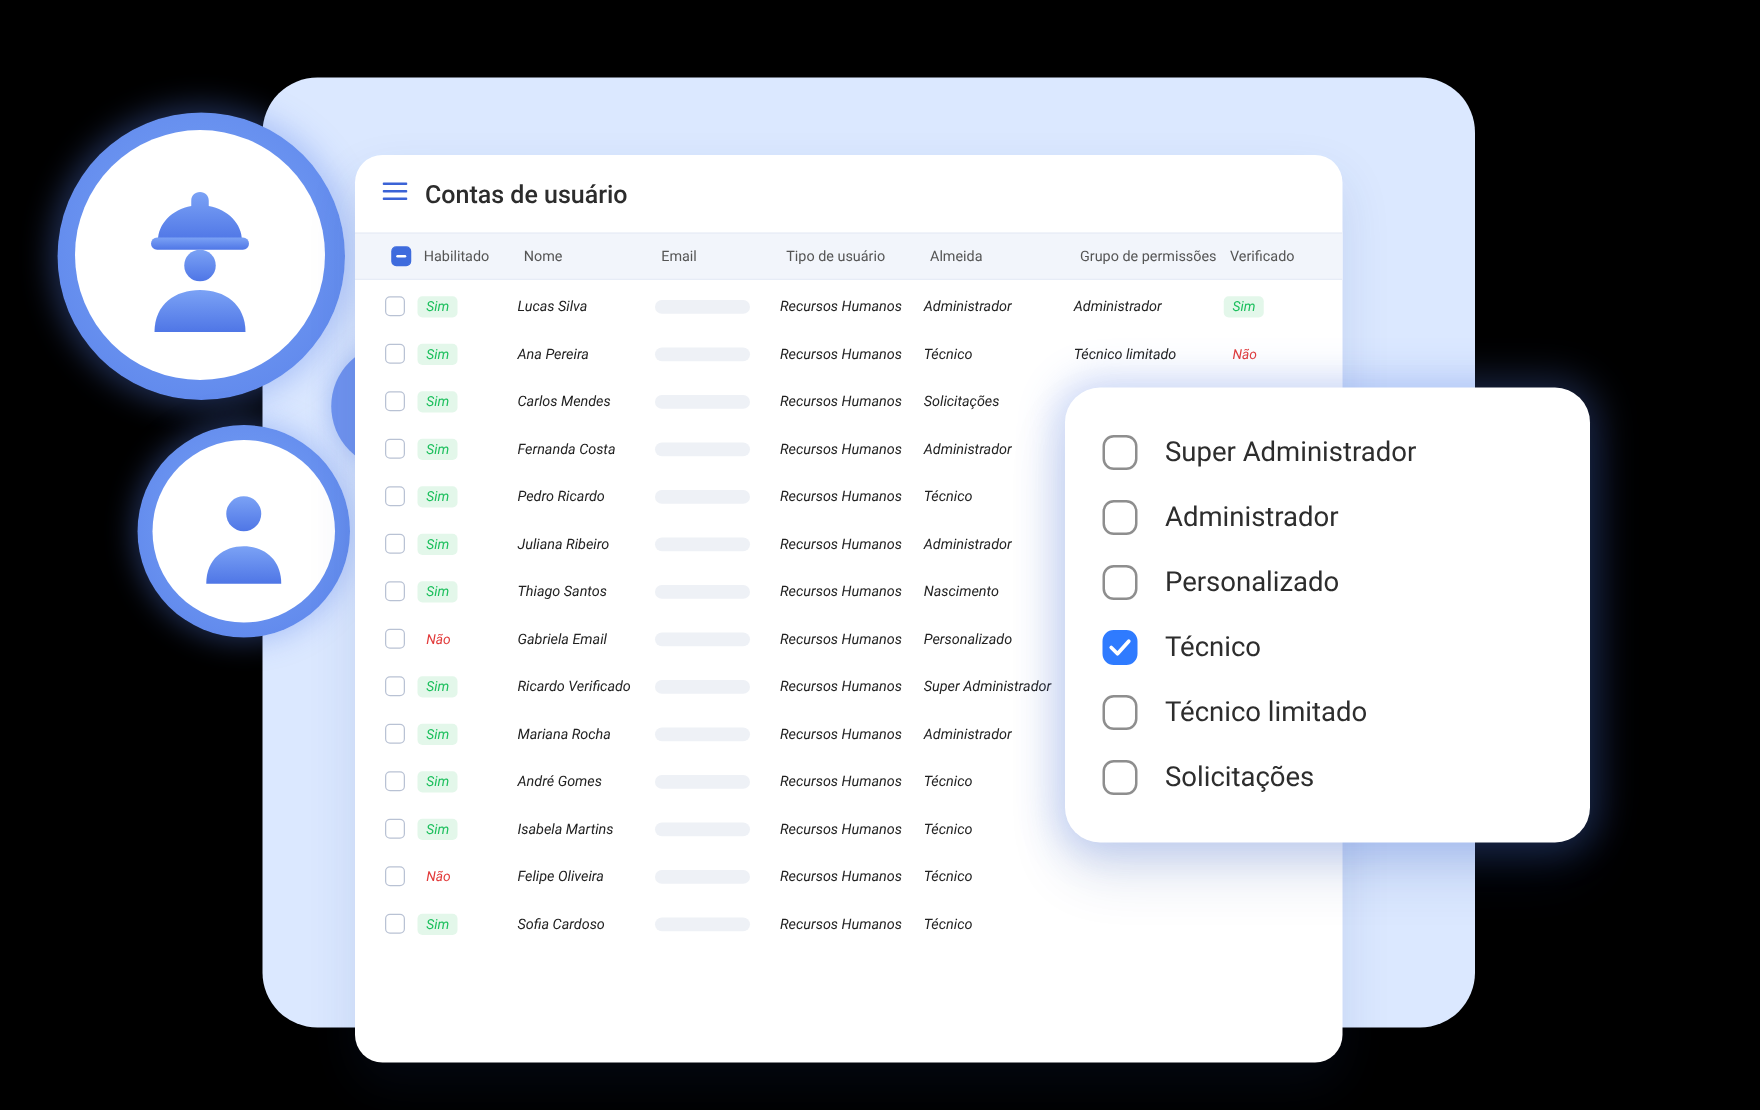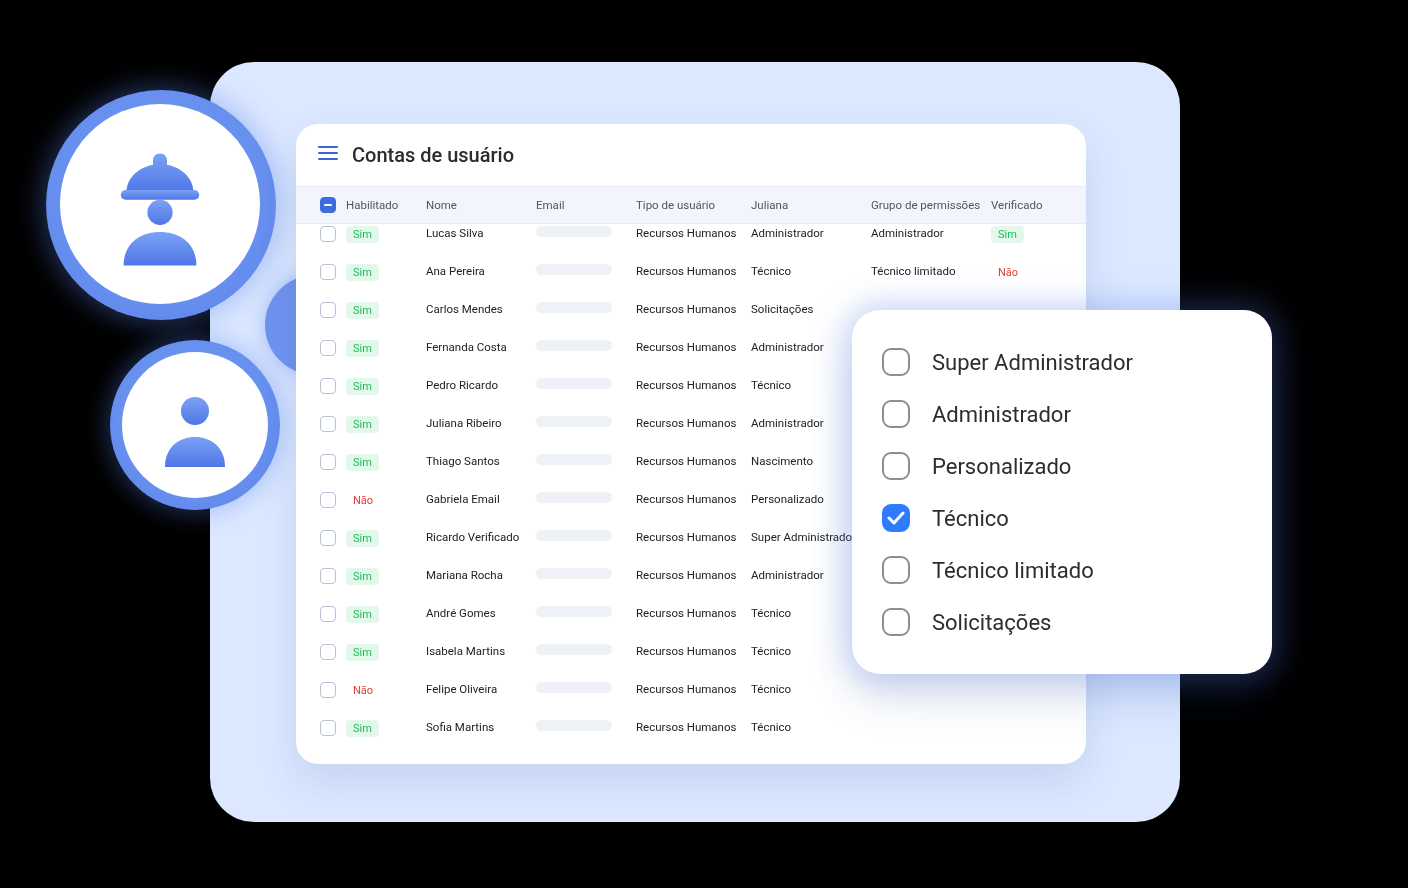--- a/index.html
+++ b/index.html
@@ -10,38 +10,38 @@
   
   .blob{position:absolute;border-radius:50%;filter:blur(0.2px);}
   .blob.big{left:46px;top:90px;width:230px;height:230px;background:radial-gradient(circle at 50% 45%,#7aa4f6 0%,#5a82ea 100%);box-shadow:0 0 24px 6px rgba(90,130,234,.35);}
   .blob.big2{left:110px;top:340px;width:170px;height:170px;background:radial-gradient(circle at 50% 45%,#7aa4f6 0%,#5a82ea 100%);box-shadow:0 0 22px 4px rgba(90,130,234,.35);}
   .blob.plus{left:265px;top:275px;width:100px;height:100px;background:#6f93ef;box-shadow:0 0 18px 2px rgba(90,130,234,.35);display:flex;align-items:center;justify-content:center;}
   .avatar-circle{position:absolute;border-radius:50%;background:#fff;overflow:hidden;display:flex;align-items:center;justify-content:center;}
   .avatar-circle.a1{left:60px;top:104px;width:200px;height:200px;}
   .avatar-circle.a2{left:122px;top:352px;width:146px;height:146px;}
 
   
-  .panel{position:absolute;left:296px;top:124px;width:790px;height:640px;background:#fff;border-radius:22px;box-shadow:0 18px 40px rgba(31,63,140,.12);overflow:hidden;}
+  .panel{position:absolute;left:284px;top:124px;width:790px;height:726px;background:#fff;border-radius:22px;box-shadow:0 18px 40px rgba(31,63,140,.12);overflow:hidden;}
   .panel-header{height:62px;display:flex;align-items:center;padding:0 22px;gap:14px;}
   .hamburger{color:#3b63d6;}
   .panel-title{font-size:20px;font-weight:500;color:#2c2c2c;}
 
-  .thead{height:38px;background:#f2f5fb;border-top:1px solid #e7ecf6;border-bottom:1px solid #e7ecf6;display:flex;align-items:center;padding:0 18px 0 14px;font-size:11.5px;color:#555;}
+  .thead{height:38px;background:#f2f5fb;border-top:1px solid #e7ecf6;border-bottom:1px solid #e7ecf6;display:flex;align-items:center;padding:0 18px 0 14px;font-size:11.5px;color:#555;justify-content:flex-end;}
   .col{flex:0 0 auto;}
   .c-chk{width:36px;display:flex;justify-content:center;}
   .c-hab{width:80px;}
   .c-nome{width:110px;}
   .c-email{width:100px;}
   .c-tipo{width:115px;}
   .c-perfil{width:120px;}
   .c-grupo{width:120px;}
   .c-ver{width:72px;}
 
   .tbody{padding:2px 0;}
-  .trow{height:38px;display:flex;align-items:flex-start;padding:0 18px 0 14px;font-size:11.5px;color:#222;}
+  .trow{height:38px;display:flex;align-items:center;padding:0 18px 0 14px;font-size:11.5px;color:#222;font-style:italic;}
   .chk{width:16px;height:16px;border:1.2px solid #b9c2d4;border-radius:4px;background:#fff;}
   .chk.header{background:#3e6bdd;border-color:#3e6bdd;position:relative;}
   .chk.header::after{content:"";position:absolute;left:3px;top:6px;width:8px;height:2px;background:#fff;border-radius:1px;}
   .pill{display:inline-block;padding:2px 7px;border-radius:4px;font-size:11px;}
   .pill.green{background:#e3f7ea;color:#1bbf5c;}
   .pill.red{color:#e23b3b;}
   .email-skel{width:76px;height:11px;background:#eef1f6;border-radius:6px;}
 
   
   .popover{position:absolute;left:852px;top:310px;width:420px;background:#fff;border-radius:28px;box-shadow:0 0 30px 8px rgba(90,130,234,.28), 0 24px 46px rgba(31,63,140,.14);padding:26px 30px;}
@@ -102,21 +102,21 @@
   </div>
 
   <div class="thead">
     <div class="col c-chk">
         <div class="chk header"></div>
       </div>
     <div class="col c-hab">Habilitado</div>
     <div class="col c-nome">Nome</div>
     <div class="col c-email">Email</div>
     <div class="col c-tipo">Tipo de usuário</div>
-    <div class="col c-perfil">Juliana</div>
+    <div class="col c-perfil">Almeida</div>
     <div class="col c-grupo">Grupo de permissões</div>
     <div class="col c-ver">Verificado</div>
   </div>
 
   <div class="tbody" id="tbody">
       <div class="trow">
         <div class="col c-chk">
           <div class="chk"></div>
         </div>
         <div class="col c-hab"><span class="pill green">Sim</span></div>
@@ -295,21 +295,21 @@
         <div class="col c-tipo">Recursos Humanos</div>
         <div class="col c-perfil">Técnico</div>
         <div class="col c-grupo"></div>
         <div class="col c-ver"></div>
       </div>
       <div class="trow">
         <div class="col c-chk">
           <div class="chk"></div>
         </div>
         <div class="col c-hab"><span class="pill green">Sim</span></div>
-        <div class="col c-nome">Sofia Martins</div>
+        <div class="col c-nome">Sofia Cardoso</div>
         <div class="col c-email">
           <div class="email-skel"></div>
         </div>
         <div class="col c-tipo">Recursos Humanos</div>
         <div class="col c-perfil">Técnico</div>
         <div class="col c-grupo"></div>
         <div class="col c-ver"></div>
       </div>
       <div class="trow">
         <div class="col c-grupo"></div>

